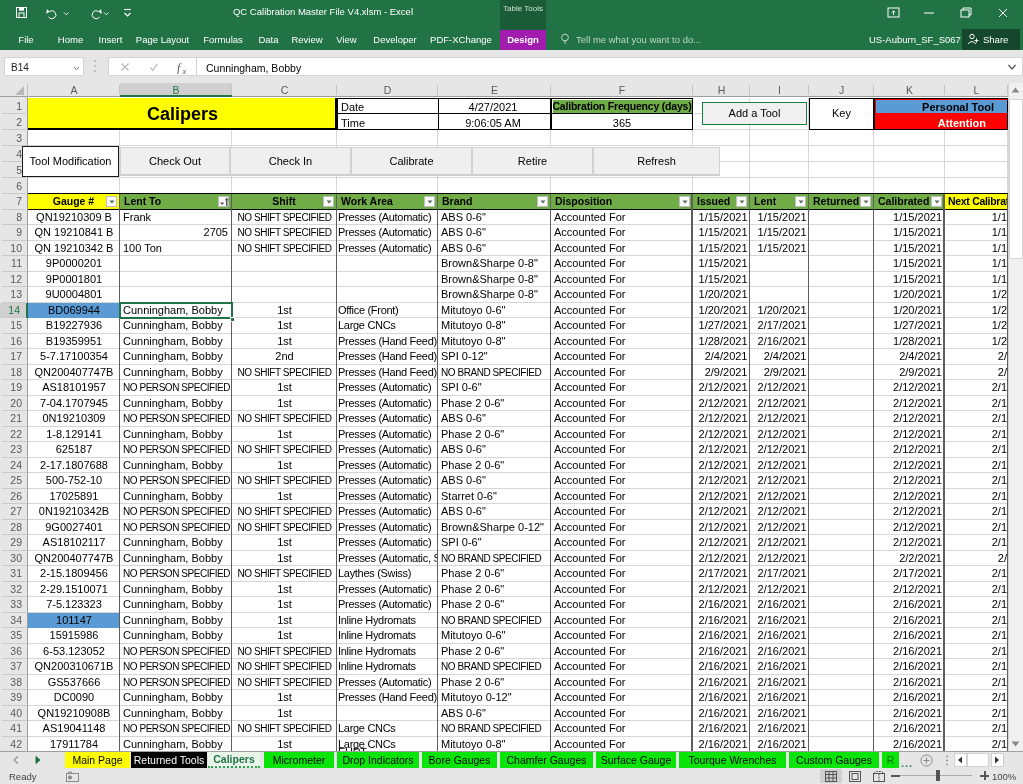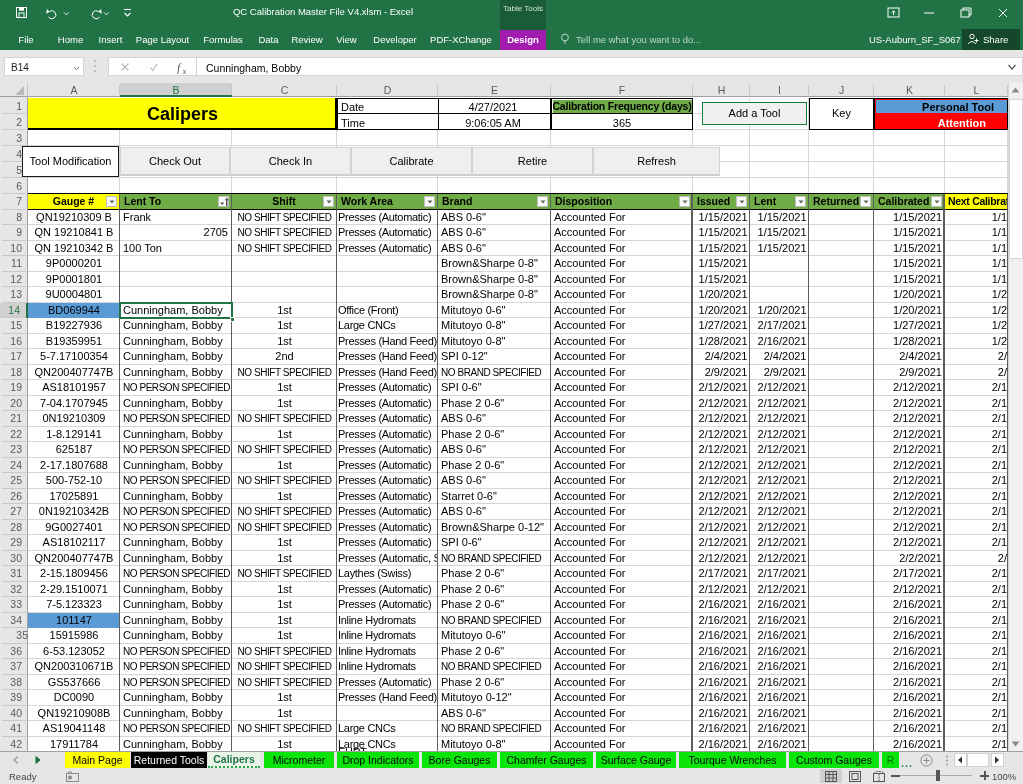--- a/index.html
+++ b/index.html
@@ -236,21 +236,21 @@
 <div class="ab" style="left:0;top:550.5px;width:28px;height:15.5px;background:transparent;color:#5a5a5a;font-size:10.5px;text-align:right;padding-right:6px;line-height:15.5px">30</div>
 <div class="ab" style="left:2px;top:565.0px;width:24px;height:1px;background:#c9c9c9"></div>
 <div class="ab" style="left:0;top:566.0px;width:28px;height:15.5px;background:transparent;color:#5a5a5a;font-size:10.5px;text-align:right;padding-right:6px;line-height:15.5px">31</div>
 <div class="ab" style="left:2px;top:580.5px;width:24px;height:1px;background:#c9c9c9"></div>
 <div class="ab" style="left:0;top:581.5px;width:28px;height:15.5px;background:transparent;color:#5a5a5a;font-size:10.5px;text-align:right;padding-right:6px;line-height:15.5px">32</div>
 <div class="ab" style="left:2px;top:596.0px;width:24px;height:1px;background:#c9c9c9"></div>
 <div class="ab" style="left:0;top:597.0px;width:28px;height:15.5px;background:transparent;color:#5a5a5a;font-size:10.5px;text-align:right;padding-right:6px;line-height:15.5px">33</div>
 <div class="ab" style="left:2px;top:611.5px;width:24px;height:1px;background:#c9c9c9"></div>
 <div class="ab" style="left:0;top:612.5px;width:28px;height:15.5px;background:transparent;color:#5a5a5a;font-size:10.5px;text-align:right;padding-right:6px;line-height:15.5px">34</div>
 <div class="ab" style="left:2px;top:627.0px;width:24px;height:1px;background:#c9c9c9"></div>
-<div class="ab" style="left:0;top:628.0px;width:28px;height:15.5px;background:transparent;color:#5a5a5a;font-size:10.5px;text-align:right;line-height:15.5px">35</div>
+<div class="ab" style="left:0;top:628.0px;width:28px;height:15.5px;background:transparent;color:#5a5a5a;font-size:10.5px;text-align:right;padding-right:6px;line-height:15.5px">35</div>
 <div class="ab" style="left:2px;top:642.5px;width:24px;height:1px;background:#c9c9c9"></div>
 <div class="ab" style="left:0;top:643.5px;width:28px;height:15.5px;background:transparent;color:#5a5a5a;font-size:10.5px;text-align:right;padding-right:6px;line-height:15.5px">36</div>
 <div class="ab" style="left:2px;top:658.0px;width:24px;height:1px;background:#c9c9c9"></div>
 <div class="ab" style="left:0;top:659.0px;width:28px;height:15.5px;background:transparent;color:#5a5a5a;font-size:10.5px;text-align:right;padding-right:6px;line-height:15.5px">37</div>
 <div class="ab" style="left:2px;top:673.5px;width:24px;height:1px;background:#c9c9c9"></div>
 <div class="ab" style="left:0;top:674.5px;width:28px;height:15.5px;background:transparent;color:#5a5a5a;font-size:10.5px;text-align:right;padding-right:6px;line-height:15.5px">38</div>
 <div class="ab" style="left:2px;top:689.0px;width:24px;height:1px;background:#c9c9c9"></div>
 <div class="ab" style="left:0;top:690.0px;width:28px;height:15.5px;background:transparent;color:#5a5a5a;font-size:10.5px;text-align:right;padding-right:6px;line-height:15.5px">39</div>
 <div class="ab" style="left:2px;top:704.5px;width:24px;height:1px;background:#c9c9c9"></div>
 <div class="ab" style="left:0;top:705.5px;width:28px;height:15.5px;background:transparent;color:#5a5a5a;font-size:10.5px;text-align:right;padding-right:6px;line-height:15.5px">40</div>

